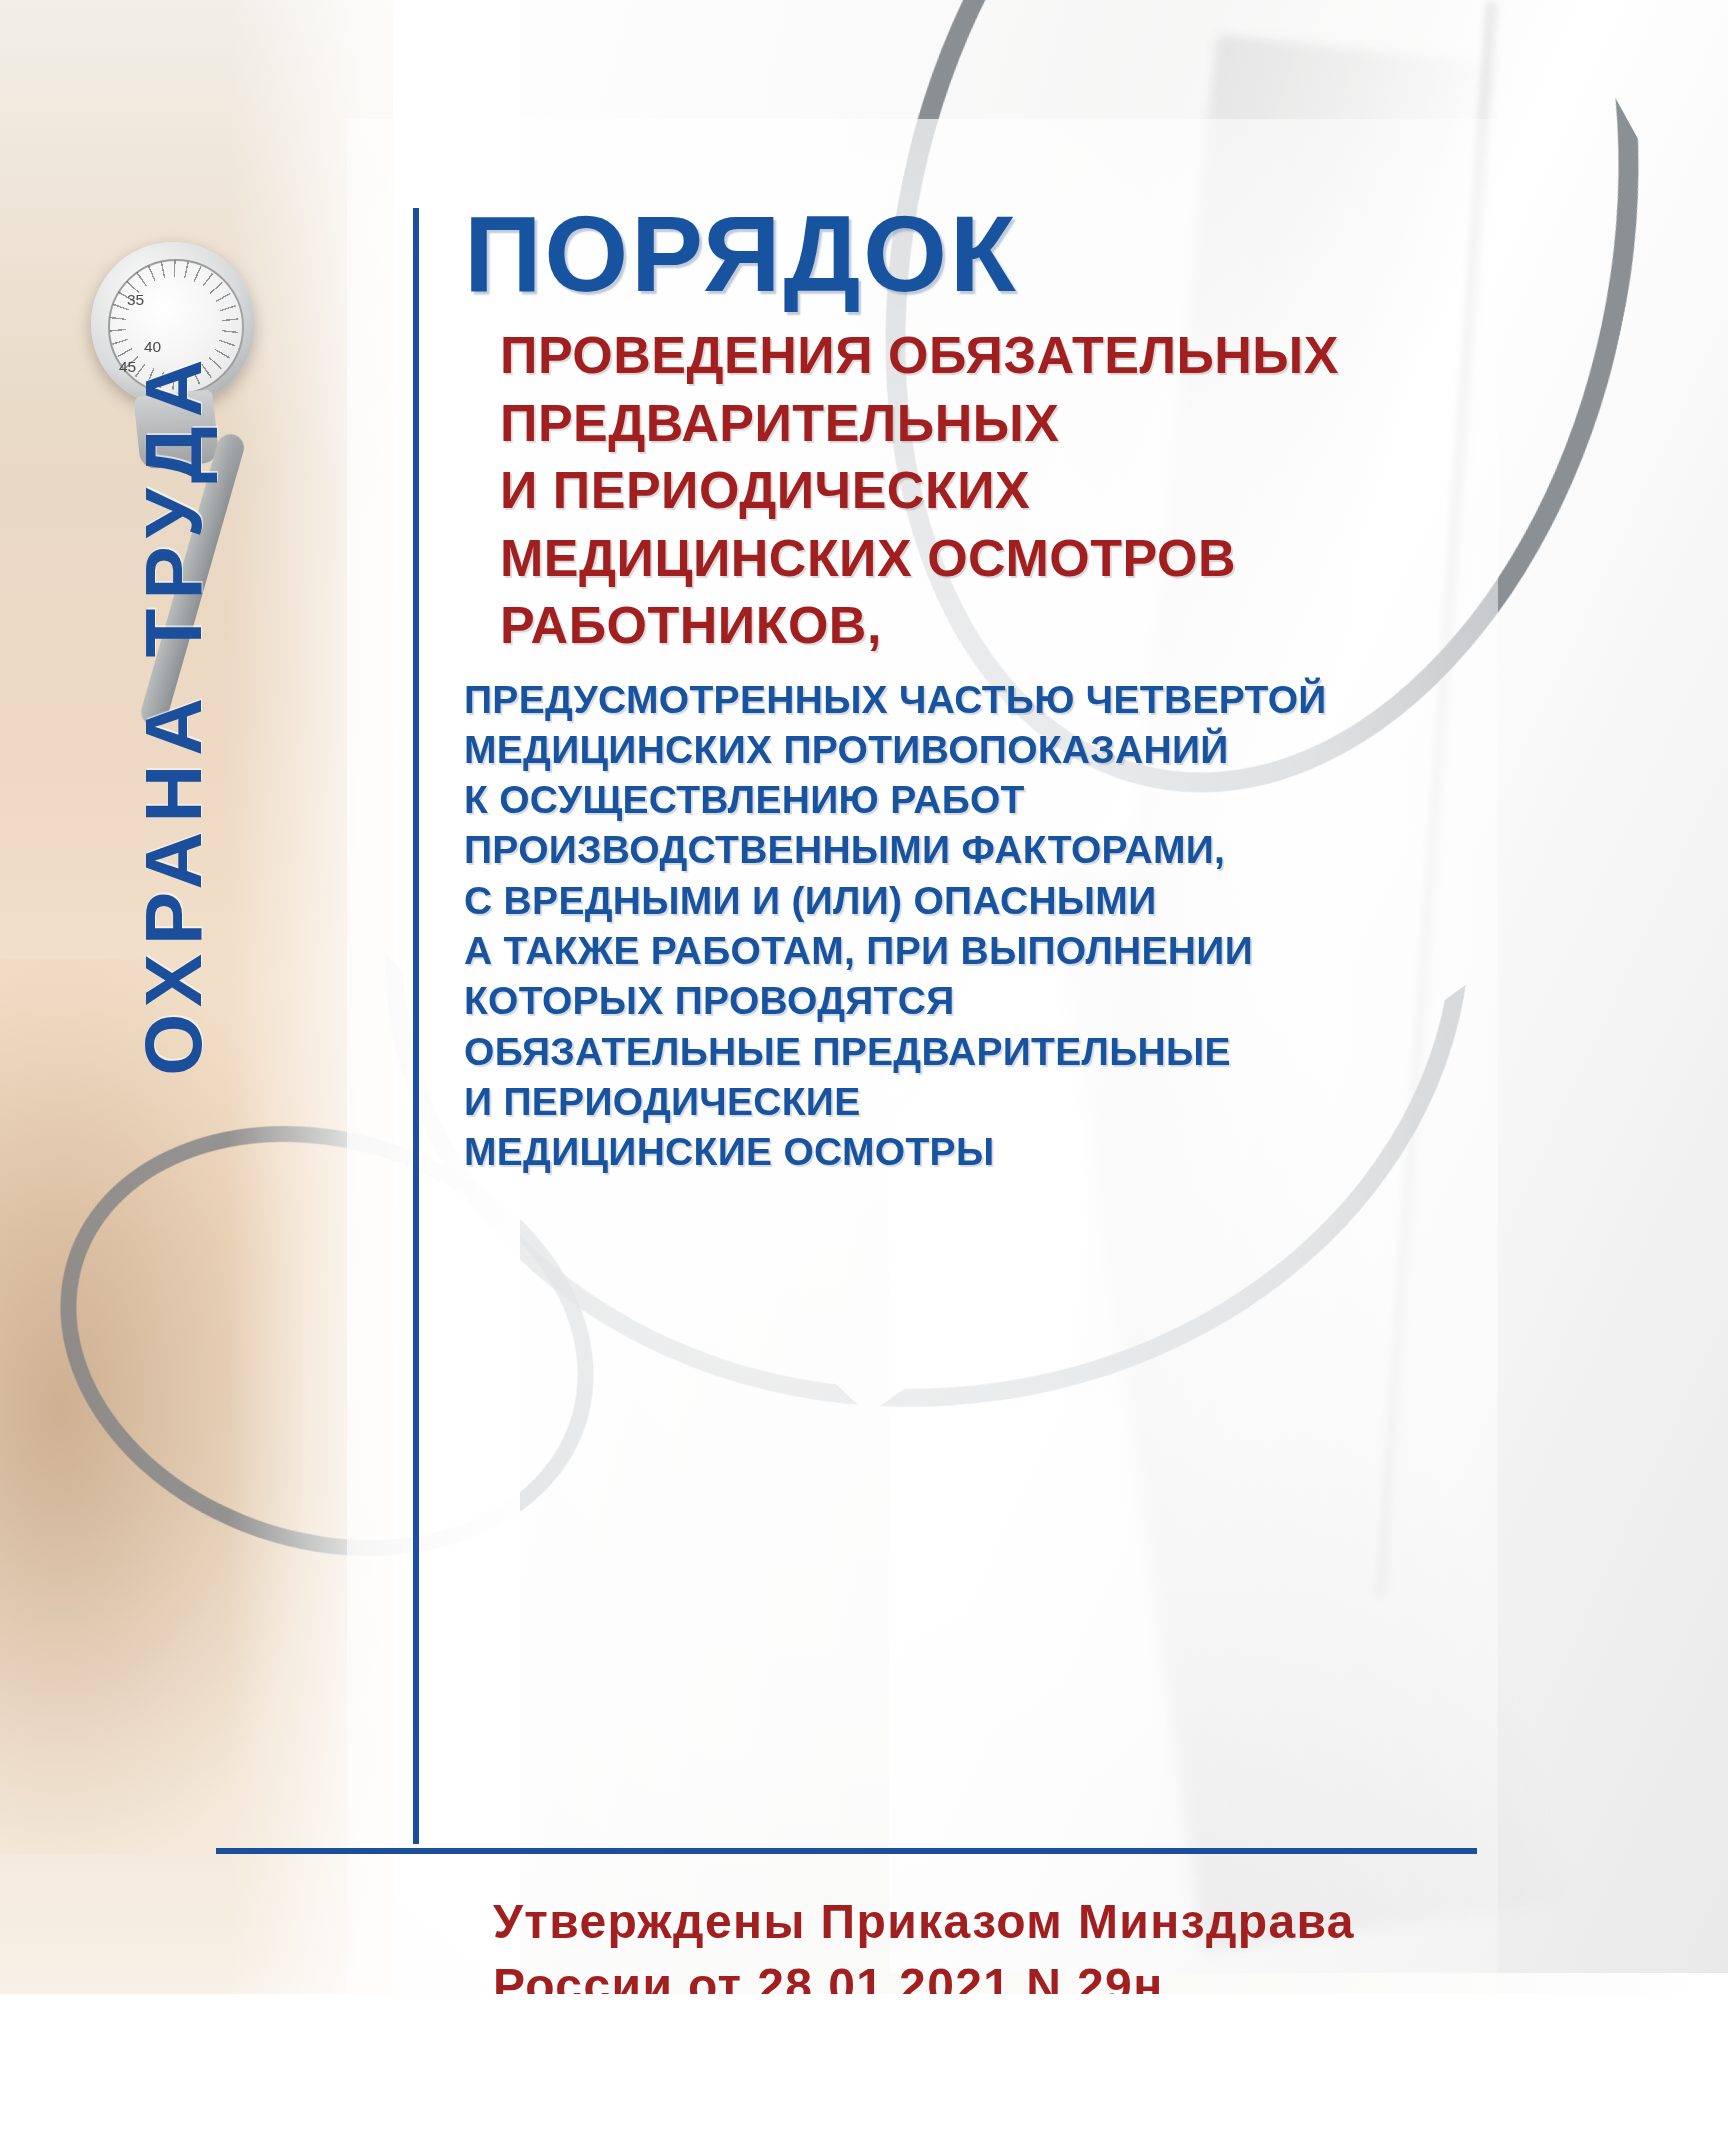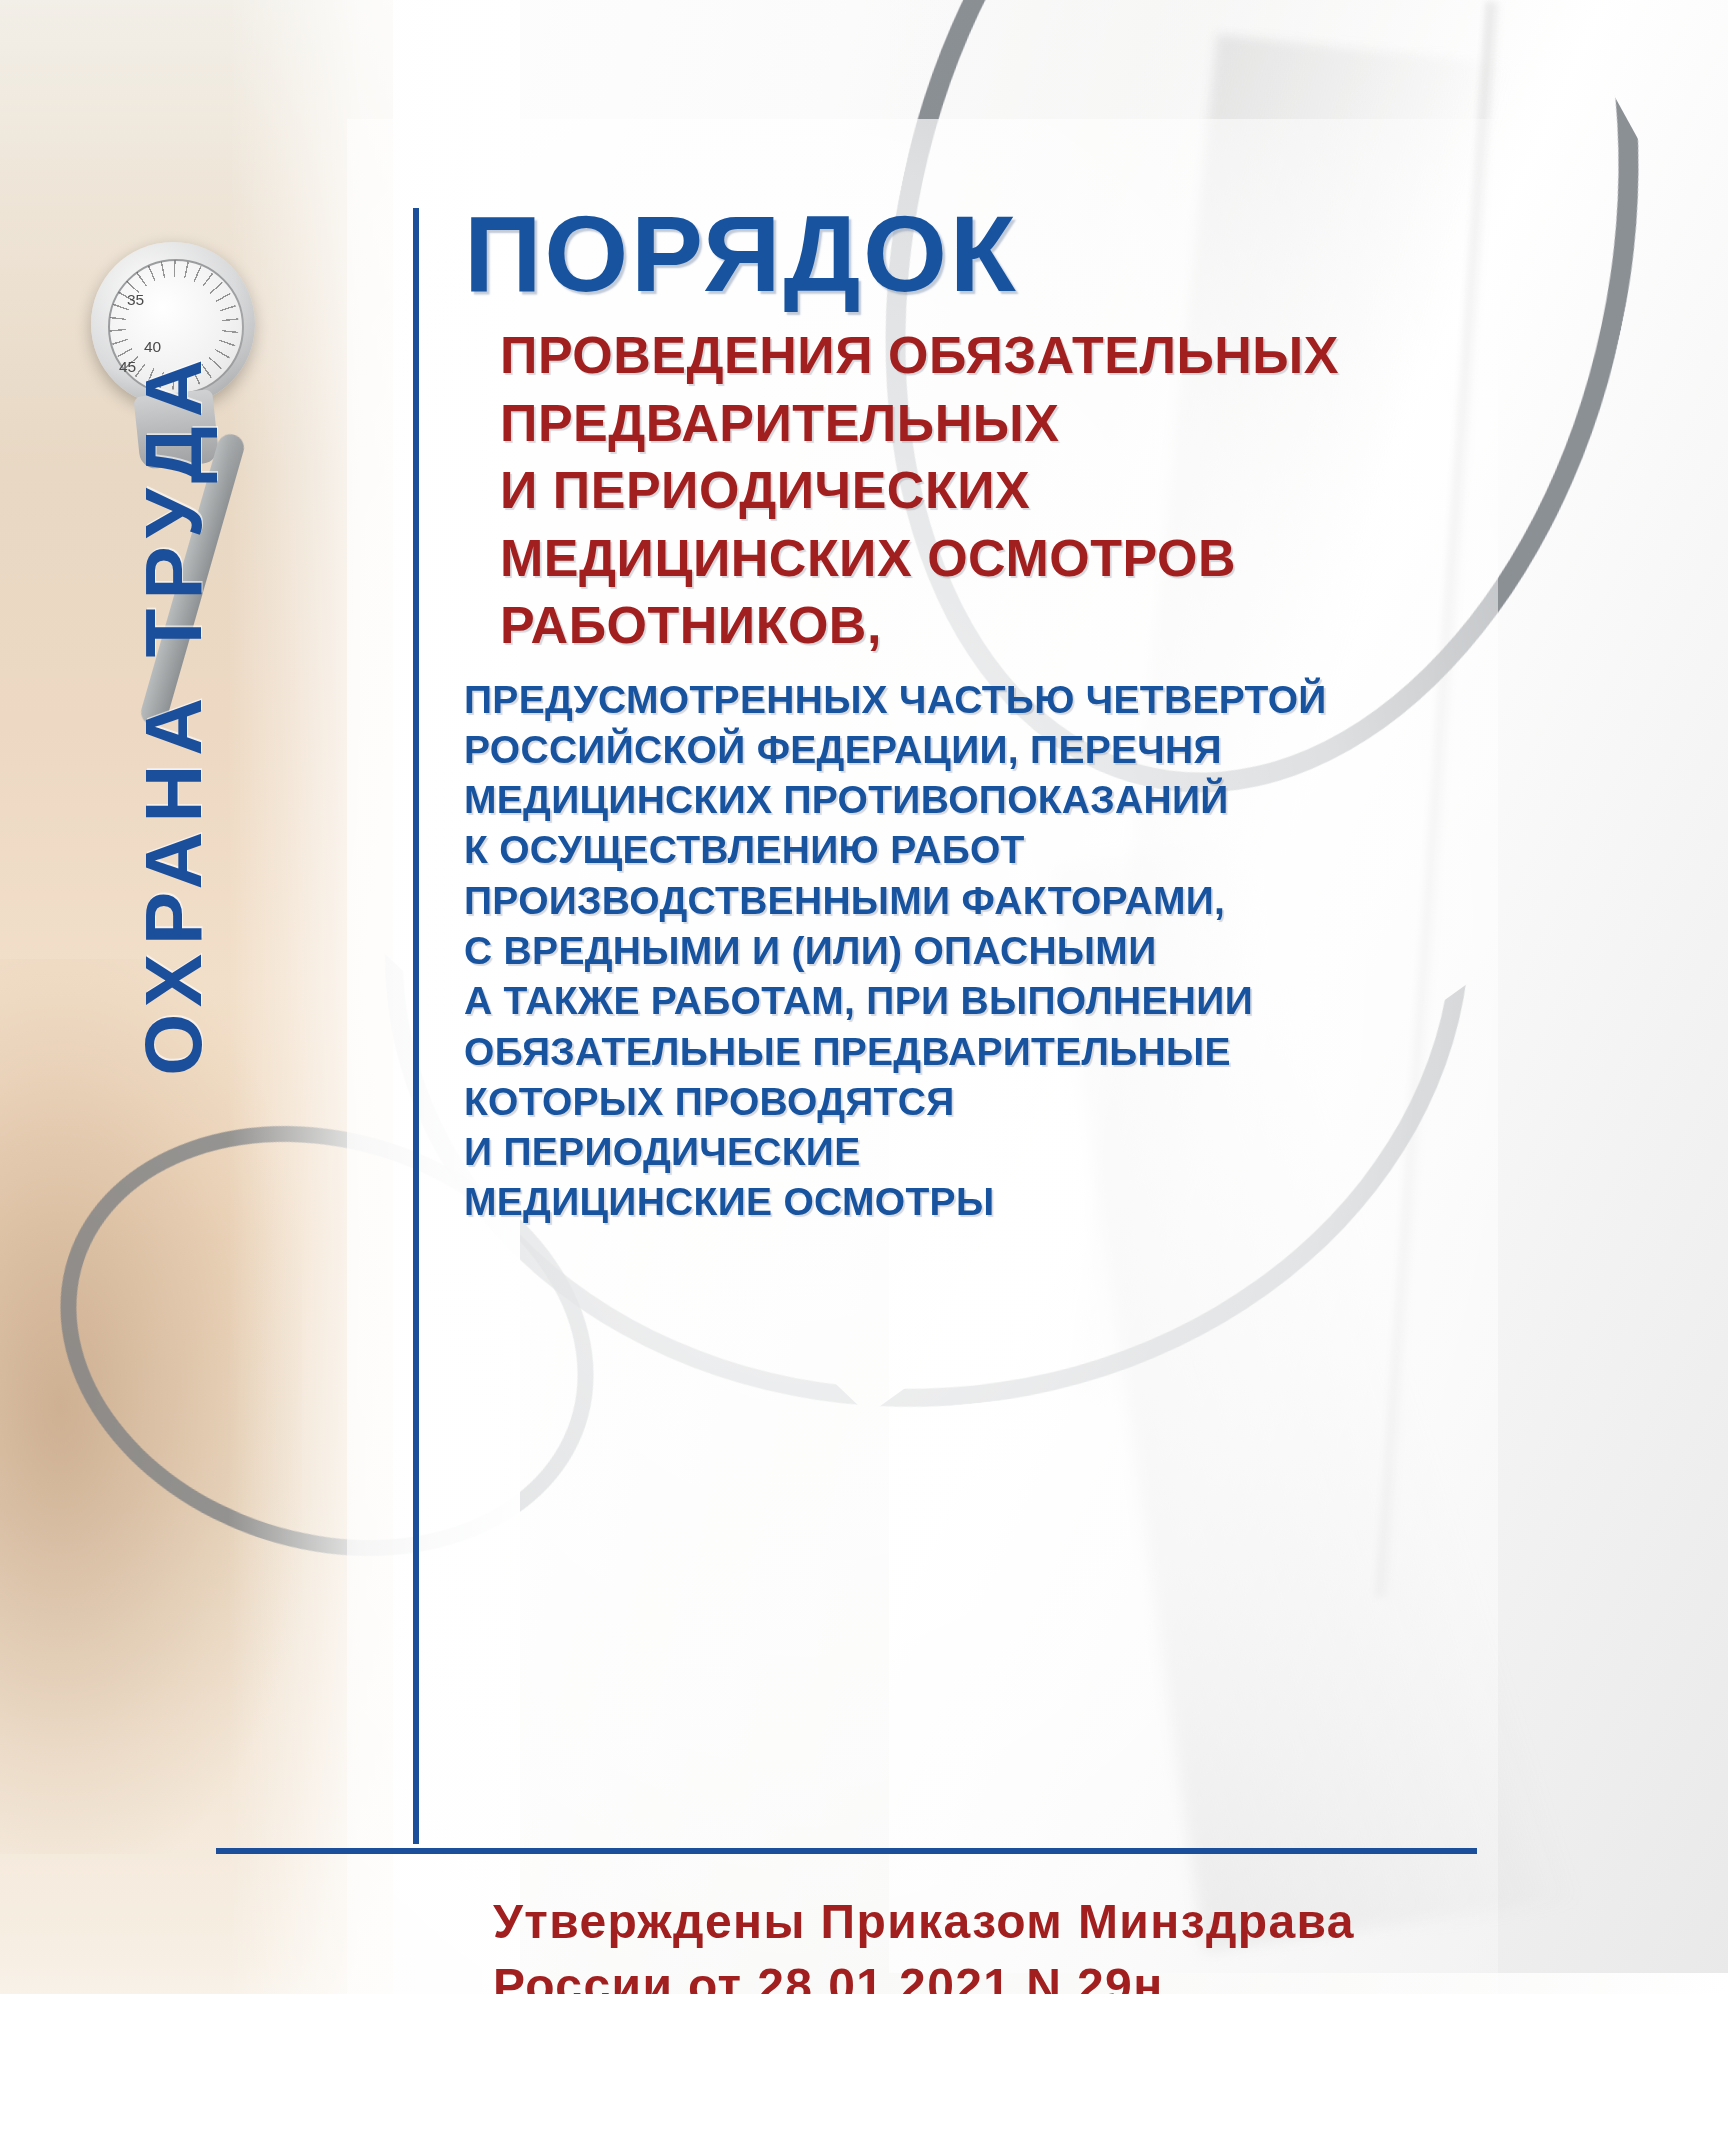--- a/index.html
+++ b/index.html
@@ -362,28 +362,27 @@
     <div class="t-red">
       <div>ПРОВЕДЕНИЯ ОБЯЗАТЕЛЬНЫХ</div>
       <div>ПРЕДВАРИТЕЛЬНЫХ</div>
       <div>И ПЕРИОДИЧЕСКИХ</div>
       <div>МЕДИЦИНСКИХ ОСМОТРОВ</div>
       <div>РАБОТНИКОВ,</div>
     </div>
 
     <div class="t-blue">
       <div>ПРЕДУСМОТРЕННЫХ ЧАСТЬЮ ЧЕТВЕРТОЙ</div>
-      <div>РОССИЙСКОЙ ФЕДЕРАЦИИ, ПЕРЕЧНЯ</div>
       <div>МЕДИЦИНСКИХ ПРОТИВОПОКАЗАНИЙ</div>
       <div>К ОСУЩЕСТВЛЕНИЮ РАБОТ</div>
       <div>ПРОИЗВОДСТВЕННЫМИ ФАКТОРАМИ,</div>
       <div>С ВРЕДНЫМИ И (ИЛИ) ОПАСНЫМИ</div>
       <div>А ТАКЖЕ РАБОТАМ, ПРИ ВЫПОЛНЕНИИ</div>
+      <div>КОТОРЫХ ПРОВОДЯТСЯ</div>
       <div>ОБЯЗАТЕЛЬНЫЕ ПРЕДВАРИТЕЛЬНЫЕ</div>
-      <div>КОТОРЫХ ПРОВОДЯТСЯ</div>
       <div>И ПЕРИОДИЧЕСКИЕ</div>
       <div>МЕДИЦИНСКИЕ ОСМОТРЫ</div>
     </div>
   </div>
 
   <div class="footer">
     <div>Утверждены Приказом Минздрава</div>
     <div>России от 28.01.2021 N 29н</div>
   </div>
 

